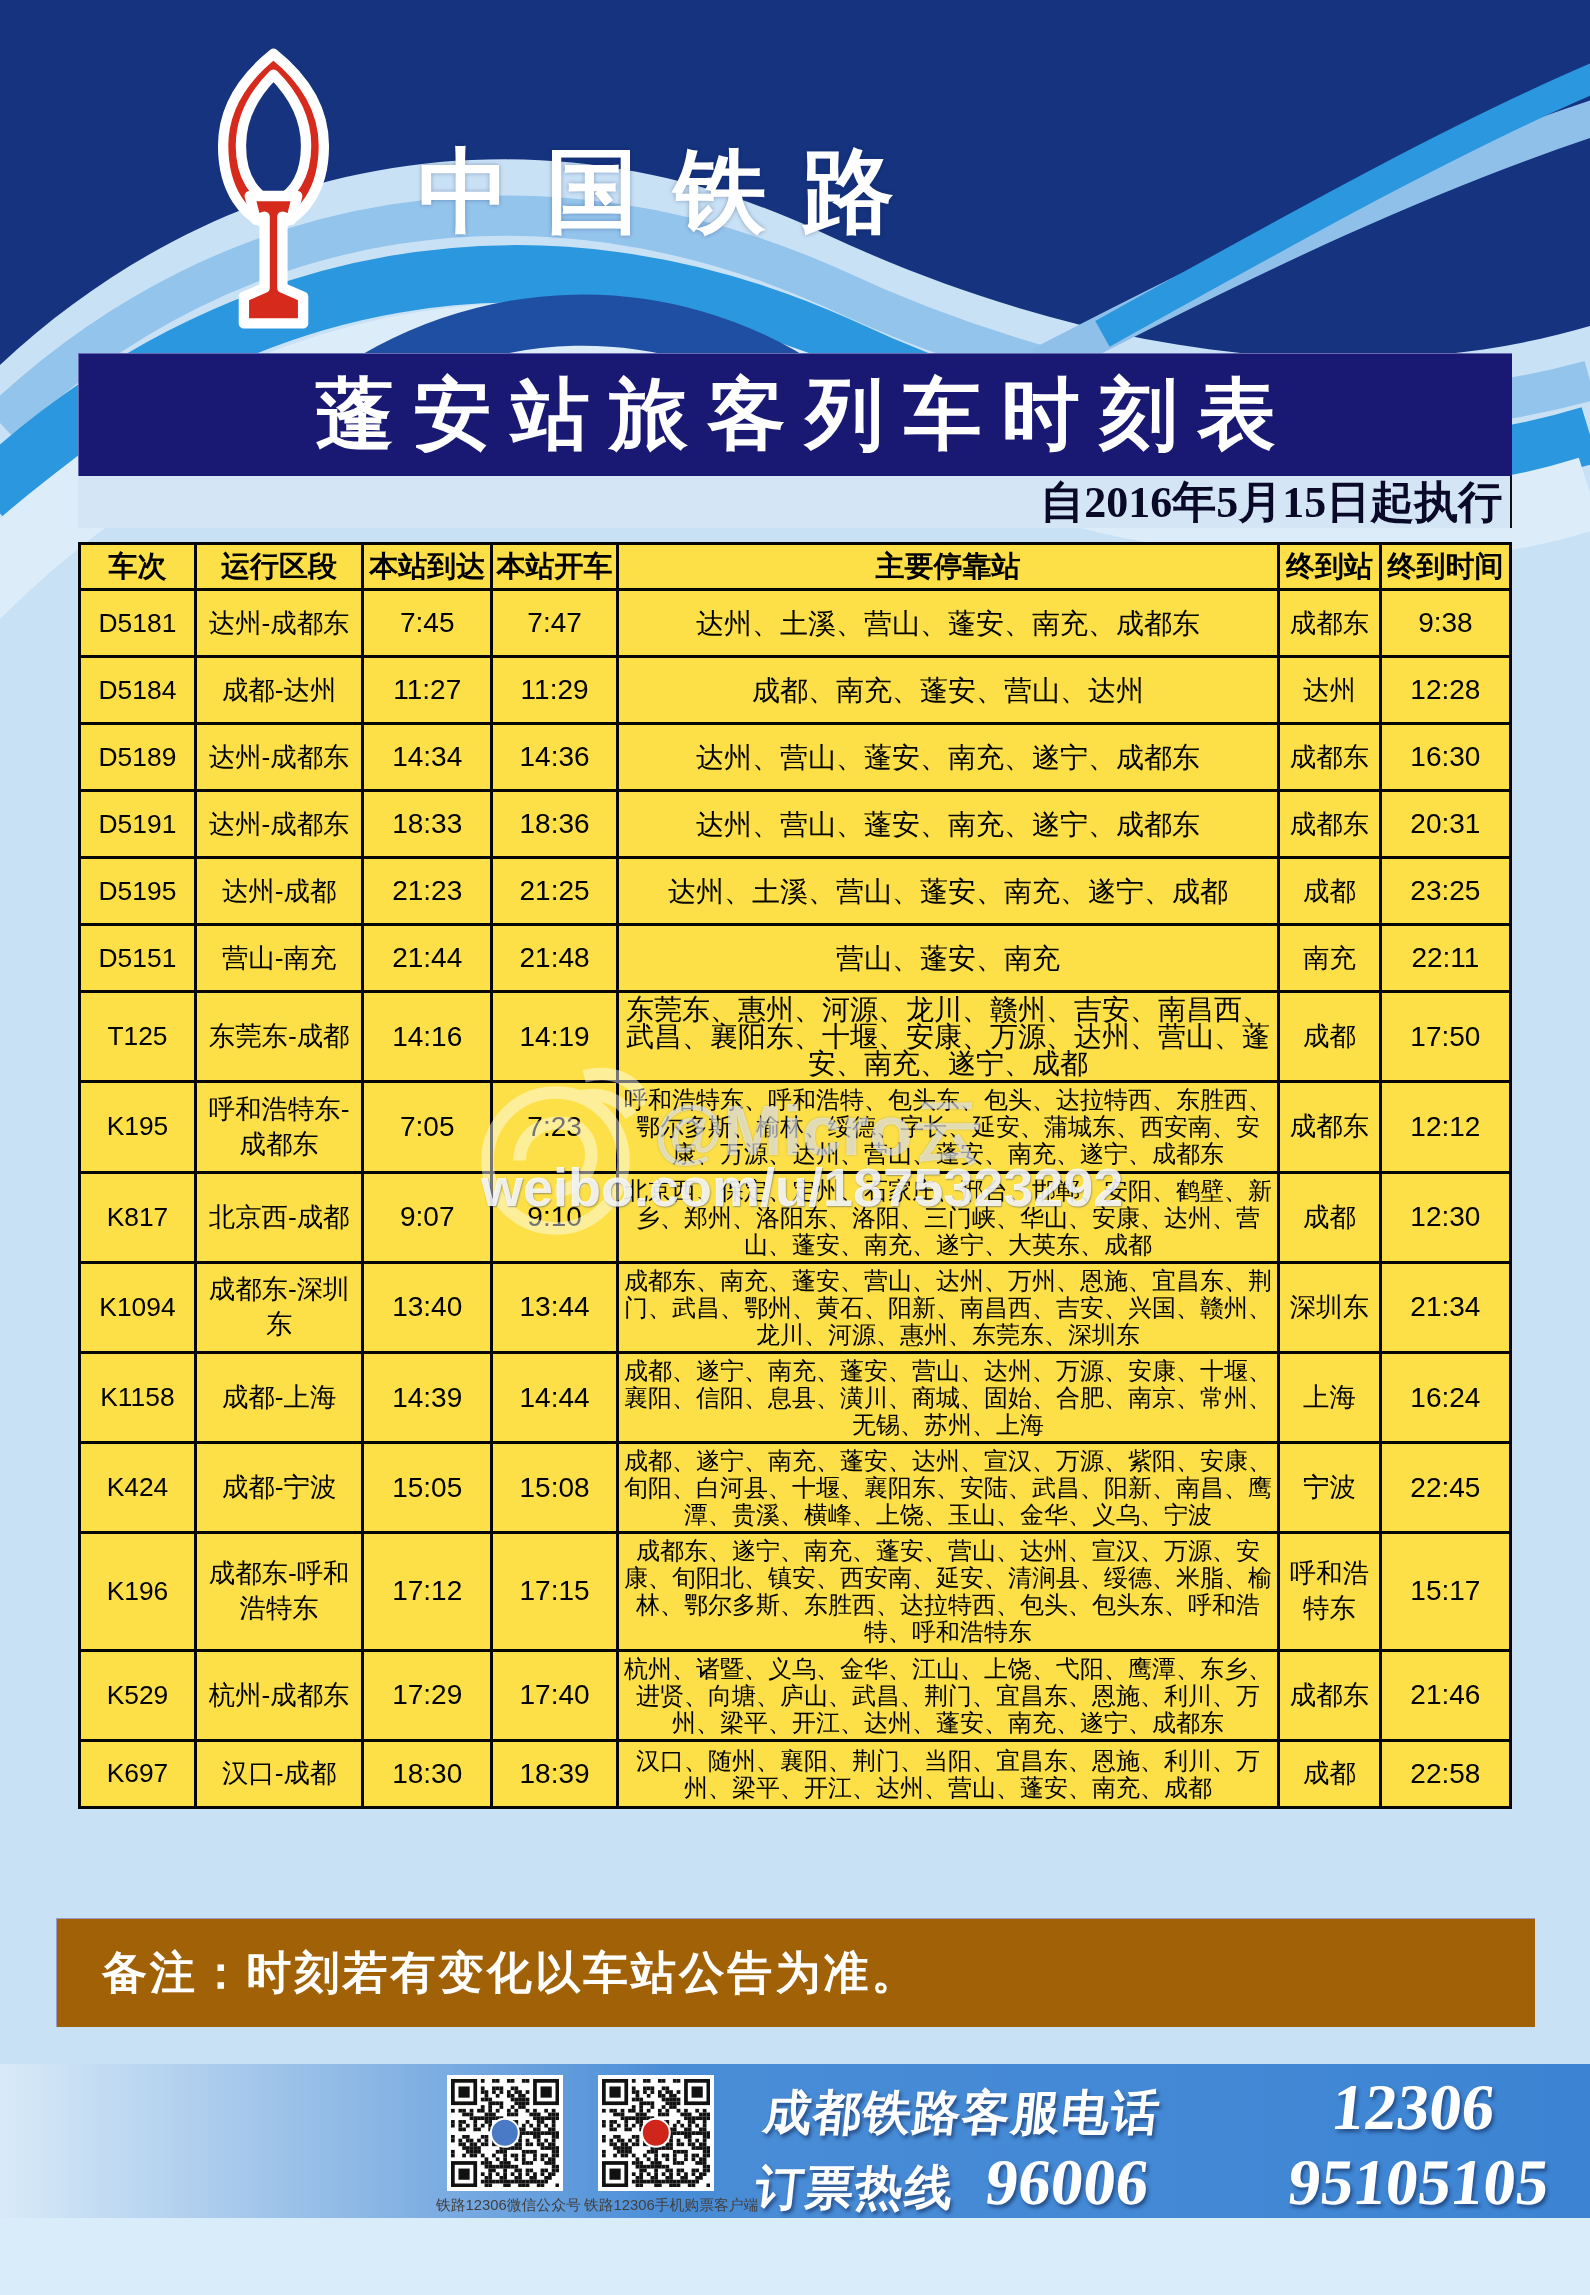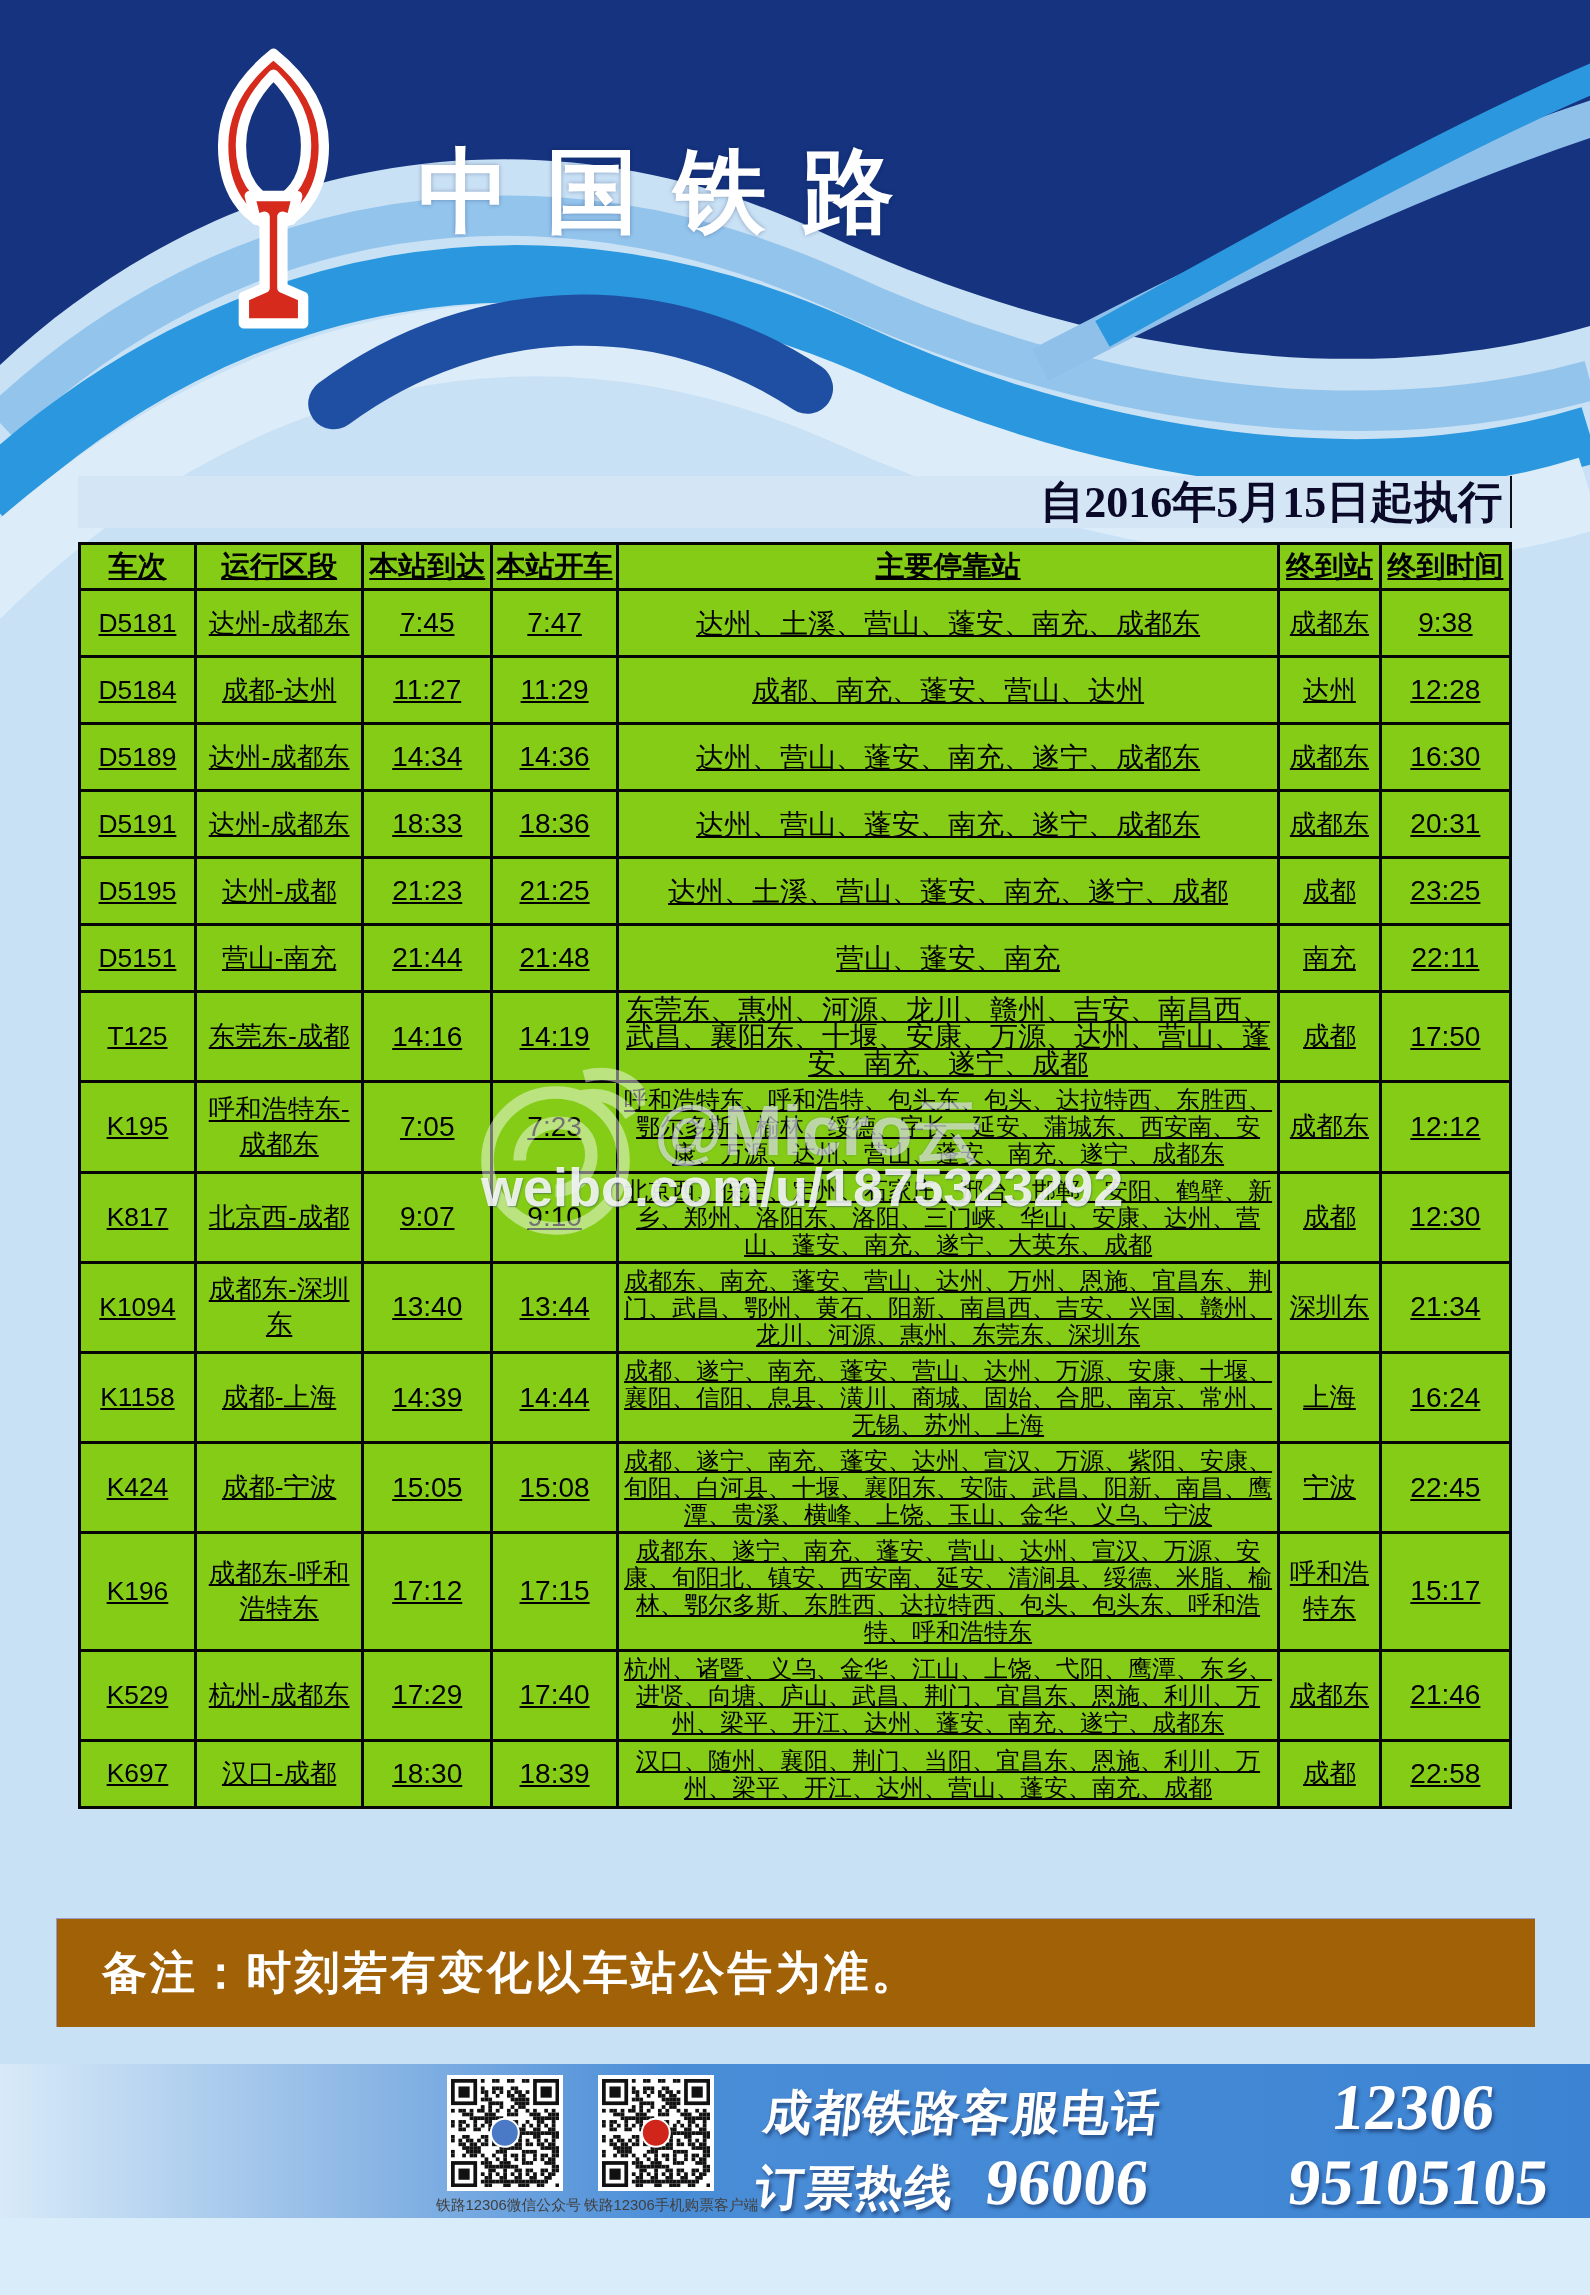--- a/index.html
+++ b/index.html
@@ -21,22 +21,22 @@
       font-weight:bold;font-size:78px;letter-spacing:20px;white-space:nowrap;
       text-indent:20px;}
   .date-strip{left:78px;top:476px;width:1434px;height:52px;background:#d4e6f6;
       border-right:2.3px solid #101018;box-sizing:border-box;
       display:flex;align-items:center;justify-content:flex-end;}
   .date-strip span{color:#0a0a28;font-family:"Liberation Serif","DejaVu Serif",serif;
       font-weight:bold;font-size:44px;padding-right:7.8px;white-space:nowrap;}
 
   
   .tt-wrap{left:78px;top:542px;width:1434px;}
-  table.tt{width:100%;border-collapse:collapse;background:#84cc16;
-      border:3.9px solid #060606;table-layout:fixed;text-decoration:underline;}
+  table.tt{width:100%;border-collapse:collapse;background:#fde047;
+      border:3.9px solid #060606;table-layout:fixed;}
   table.tt th,table.tt td{border:3.1px solid #060606;color:#000;
       text-align:center;vertical-align:middle;box-sizing:border-box;
       word-break:break-all;padding:3.1px 4.7px;}
   table.tt th{height:43px;font-size:29px;font-weight:bold;padding:1.6px 3.1px;}
   table.tt td{height:67px;}
   td.c0{font-size:26.4px;}
   td.c1{font-size:26.4px;}
   td.c2,td.c3,td.c6{font-size:28px;}
   td.c5{font-size:26.4px;}
   td.c4{font-size:24px;line-height:27px;text-align:left;padding:6.2px 9.3px;margin-left:36px;}
@@ -99,20 +99,23 @@
 
   <svg class="abs logo" viewBox="0 0 100 210">
     <g stroke="#ffffff" stroke-width="7" fill="#d62a1c" stroke-linejoin="round">
       <path d="M50,8 C30,24 16,44 16,70 C16,102 32,118 44,122 L48,108 C38,103 28,92 28,70 C28,50 38,34 50,22 C62,34 72,50 72,70 C72,92 62,103 52,108 L56,122 C68,118 84,102 84,70 C84,44 70,24 50,8 Z"></path>
       <path d="M34,104 L66,104 L62,120 L56,118 L56,166 L70,172 L70,190 L30,190 L30,172 L44,166 L44,118 L38,120 Z"></path>
     </g>
   </svg>
 
   <div class="abs brand">中国铁路</div>
 
+  <div class="abs title-banner">
+    <span>蓬安站旅客列车时刻表</span>
+  </div>
 
   <div class="abs date-strip">
     <span>自2016年5月15日起执行</span>
   </div>
 
   <div class="abs tt-wrap">
     <table class="tt">
       <colgroup>
         <col style="width:8.1%">
           <col style="width:11.7%">

